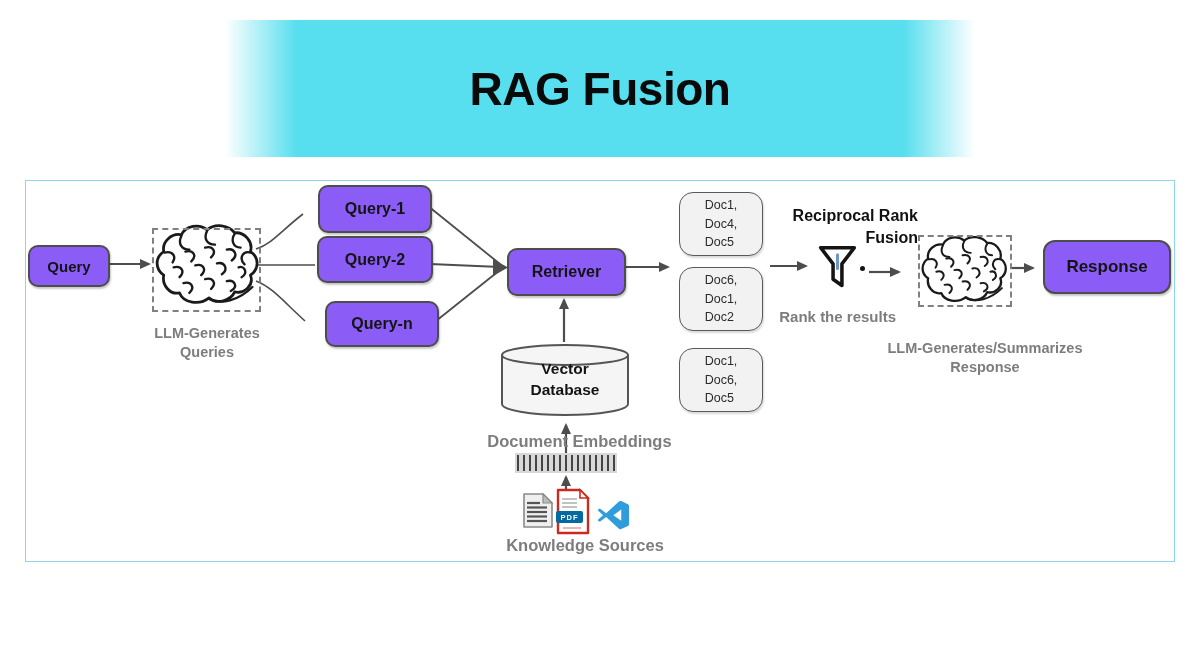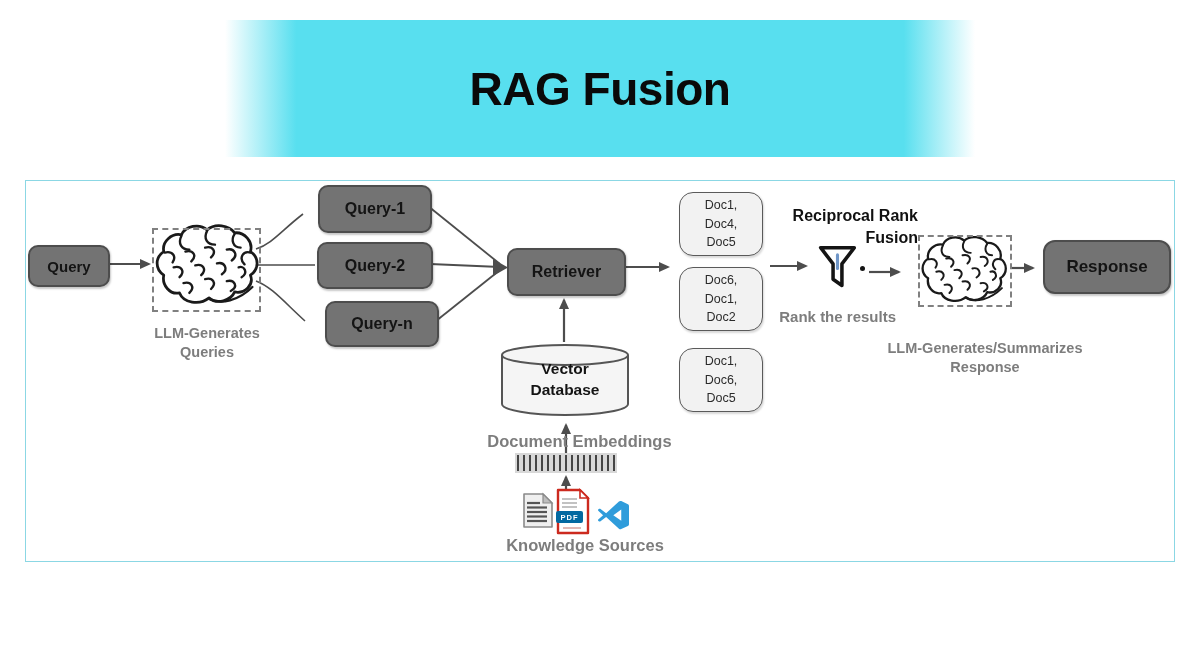--- a/index.html
+++ b/index.html
@@ -12,26 +12,26 @@
   .banner{left:225px;top:20px;width:750px;height:137px;
           background:linear-gradient(90deg, rgba(88,223,239,0) 0%, #58DFEF 9.5%, #58DFEF 90.5%, rgba(88,223,239,0) 100%);
           display:flex;align-items:center;justify-content:center;}
   .title{font-size:46px;font-weight:bold;color:#0a0a0a;letter-spacing:-0.5px;}
 
   
   .dframe-outer{left:25px;top:180px;width:1148px;height:380px;border:1.5px solid #8BD7E4;background:#fff;}
 
   
   .node{position:absolute;display:flex;align-items:center;justify-content:center;
-        background:#737373;border:2px solid #4D4D4D;border-radius:10px;
+        background:#8b5cf6;border:2px solid #4D4D4D;border-radius:10px;
         font-weight:bold;color:#141414;font-size:15px;
         box-shadow:1px 1.5px 2px rgba(0,0,0,.22);}
   .docbox{position:absolute;display:flex;align-items:center;justify-content:center;
         background:#F2F2F2;border:1.6px solid #5A5A5A;border-radius:14px;
-        font-weight:normal;color:#2b2b2b;font-size:12.5px;line-height:1.5;text-align:center;
+        font-weight:normal;color:#2b2b2b;font-size:12.5px;line-height:1.5;
         box-shadow:1px 1.5px 2px rgba(0,0,0,.15);}
 
   .mutedlabel{position:absolute;color:#7D7D7D;font-weight:bold;text-align:center;line-height:1.3;}
   .darklabel{position:absolute;color:#111;font-weight:bold;text-align:right;line-height:1.35;}
 
   .dashedframe{position:absolute;border:2px dashed #808080;}
 
   .barcode{position:absolute;left:515px;top:453px;width:98px;height:16px;
            border:2px solid #D8D8D8;
            background:repeating-linear-gradient(90deg,#454545 0px,#454545 2.5px,#D8D8D8 2.5px,#D8D8D8 6px);}
@@ -167,21 +167,21 @@
 
   <div class="dashedframe" style="left:152px;top:228px;width:105px;height:80px;"></div>
   <div class="dashedframe" style="left:918px;top:235px;width:90px;height:68px;"></div>
 
   <div class="node" style="left:28px;top:245px;width:78px;height:38px;">
     <span>Query</span>
   </div>
   <div class="node" style="left:318px;top:185px;width:110px;height:44px;font-size:16px;">
     <span>Query-1</span>
   </div>
-  <div class="node" style="left:317px;top:242px;width:112px;height:43px;font-size:16px;align-items:center;">
+  <div class="node" style="left:317px;top:236px;width:112px;height:43px;font-size:16px;align-items:center;">
     <span>Query-2</span>
   </div>
   <div class="node" style="left:325px;top:301px;width:110px;height:42px;font-size:16px;">
     <span>Query-n</span>
   </div>
   <div class="node" style="left:507px;top:248px;width:115px;height:44px;font-size:16px;">
     <span>Retriever</span>
   </div>
   <div class="node" style="left:1043px;top:240px;width:124px;height:50px;font-size:17px;border-radius:12px;">
     <span>Response</span>

